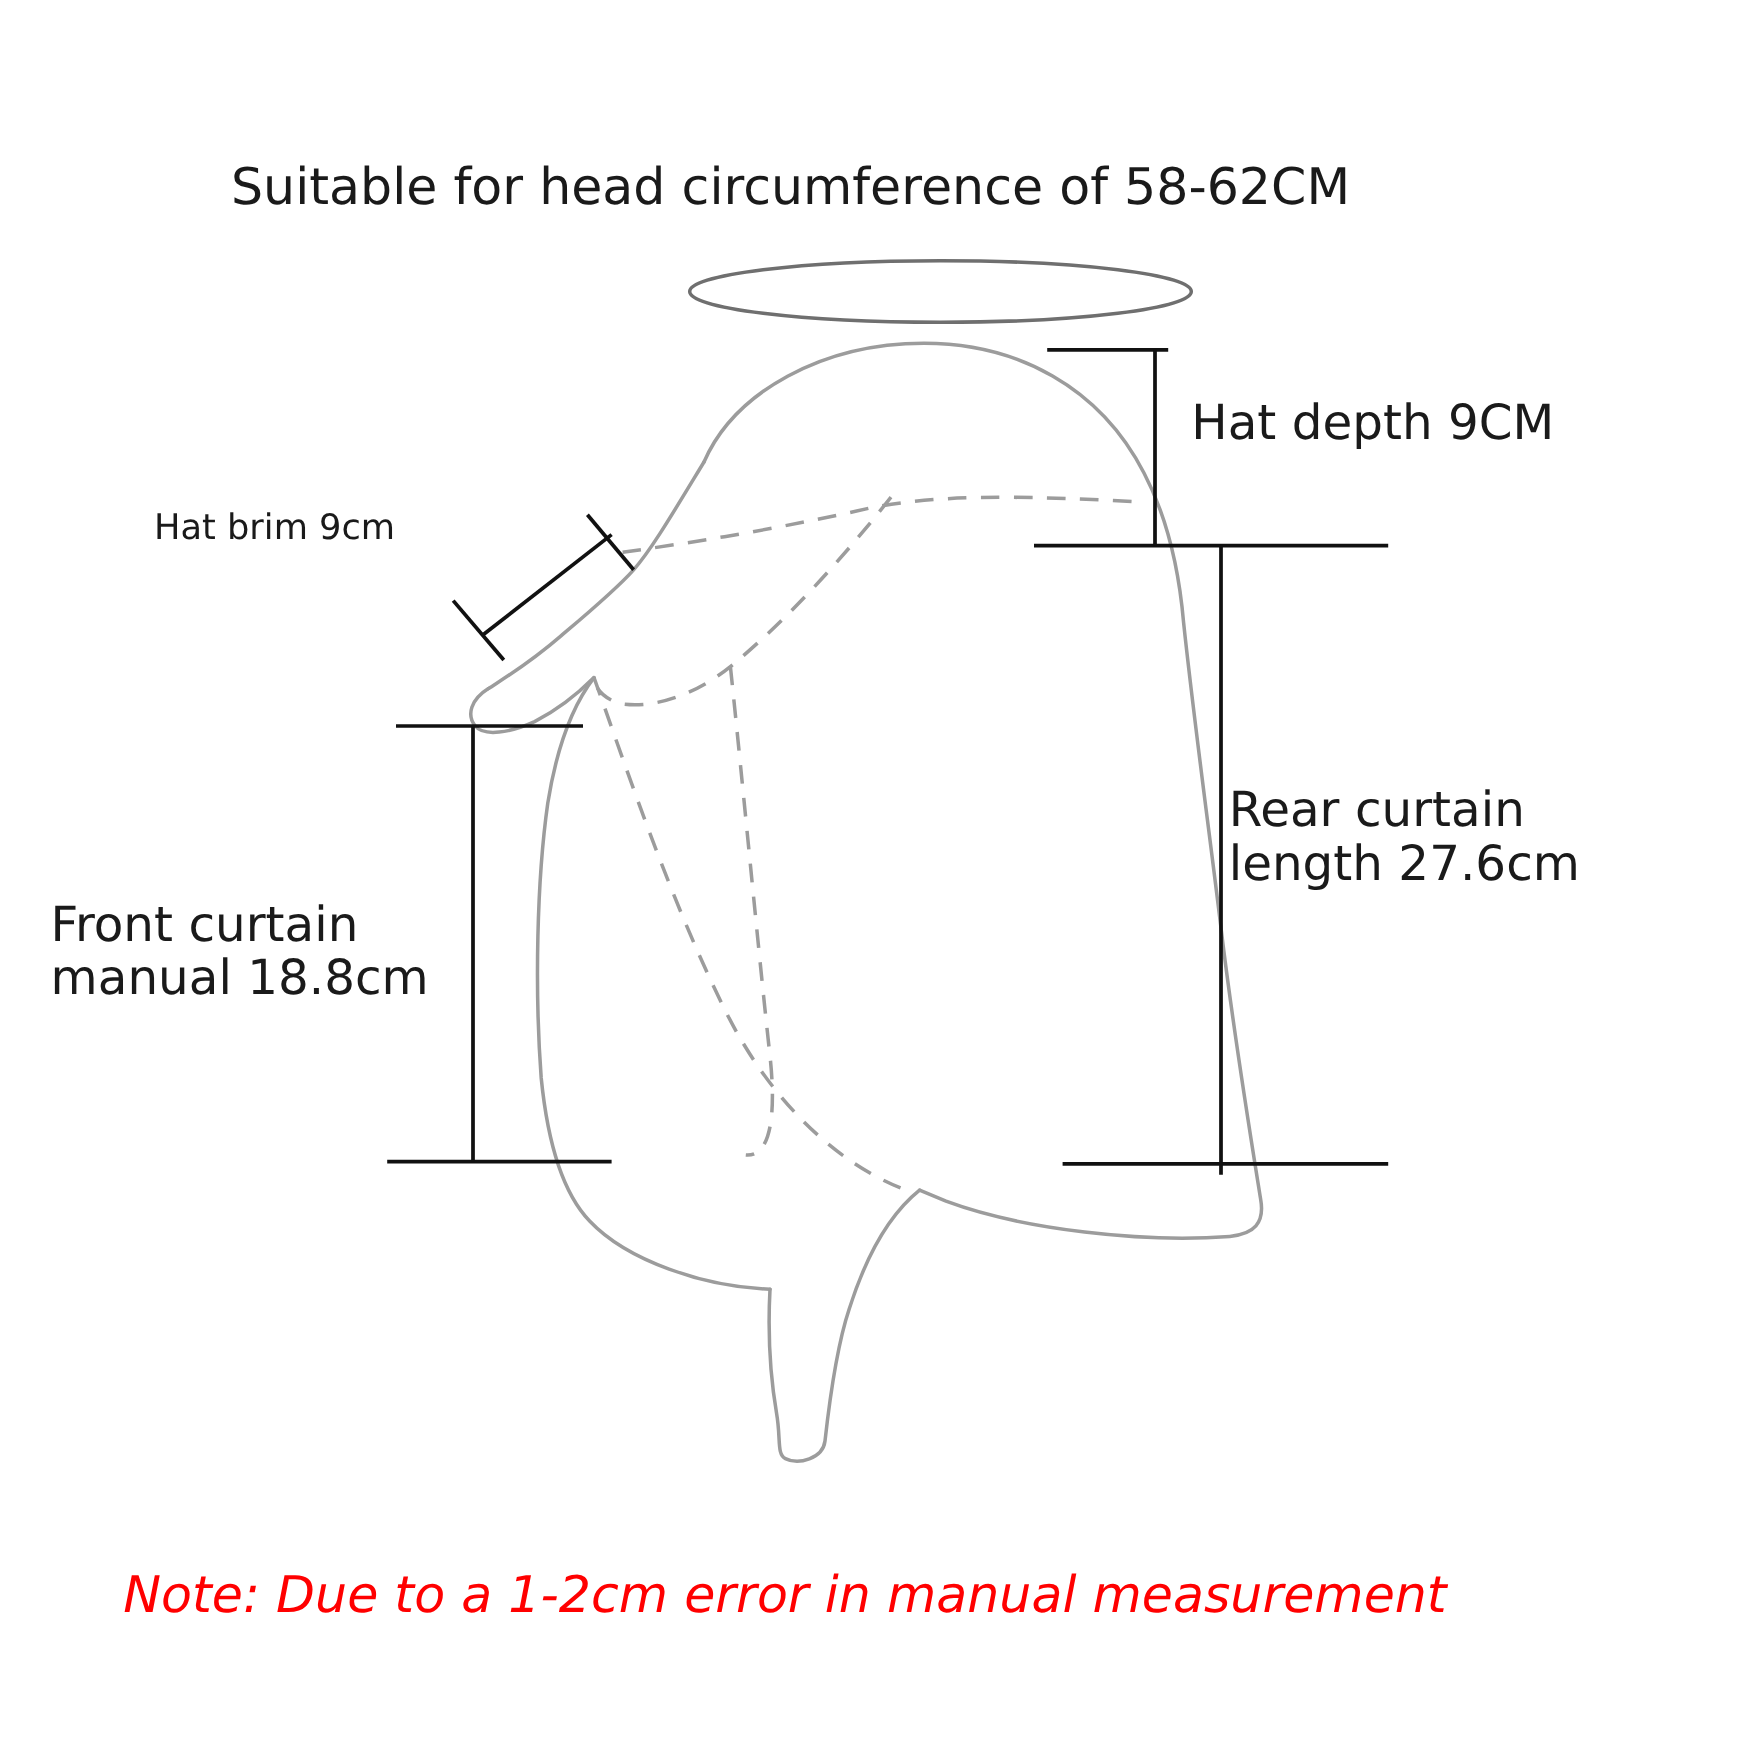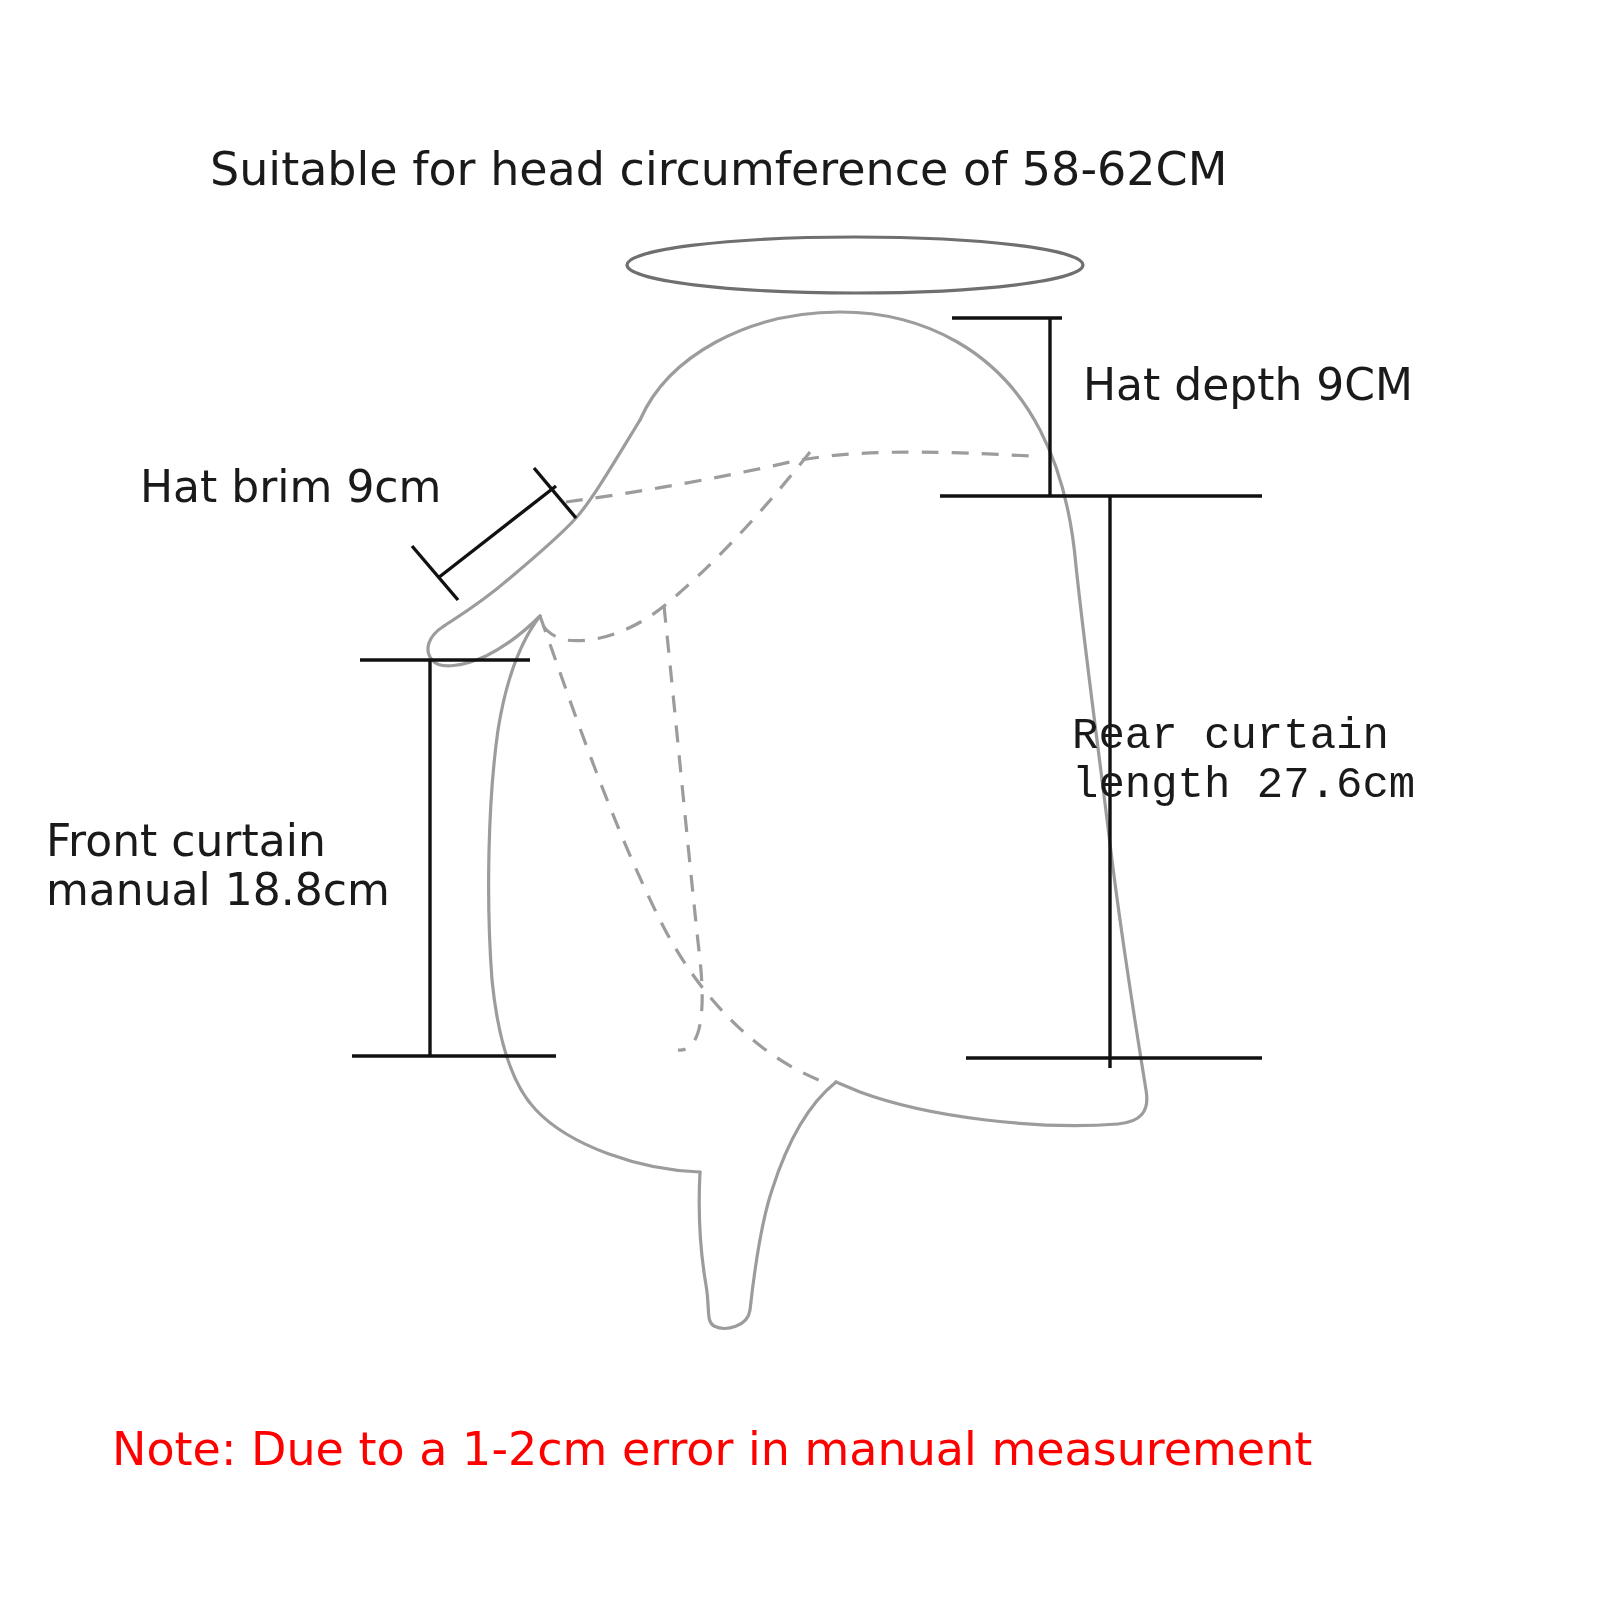--- a/index.html
+++ b/index.html
@@ -32,38 +32,38 @@
     font-size: 46px;
   }
   #hat-depth-label {
     left: 1083px;
     top: 360px;
     font-size: 44px;
   }
   #hat-brim-label {
     left: 140px;
     top: 462px;
-    font-size: 44px;
+    font-size: 32px;
   }
   #rear-curtain-label {
-    left: 1072px;
+    left: 1117px;
     top: 712px;
     font-size: 44px;
-    font-family: Liberation Mono, monospace;
   }
   #front-curtain-label {
     left: 46px;
     top: 816px;
     font-size: 44px;
   }
   #note-text {
     left: 112px;
     top: 1424px;
     font-size: 46px;
     color: #ff0000;
+    font-style: italic;
   }
   svg.drawing {
     position: absolute;
     left: 0;
     top: 0;
     width: 1600px;
     height: 1600px;
   }
   .outline {
     fill: none;

